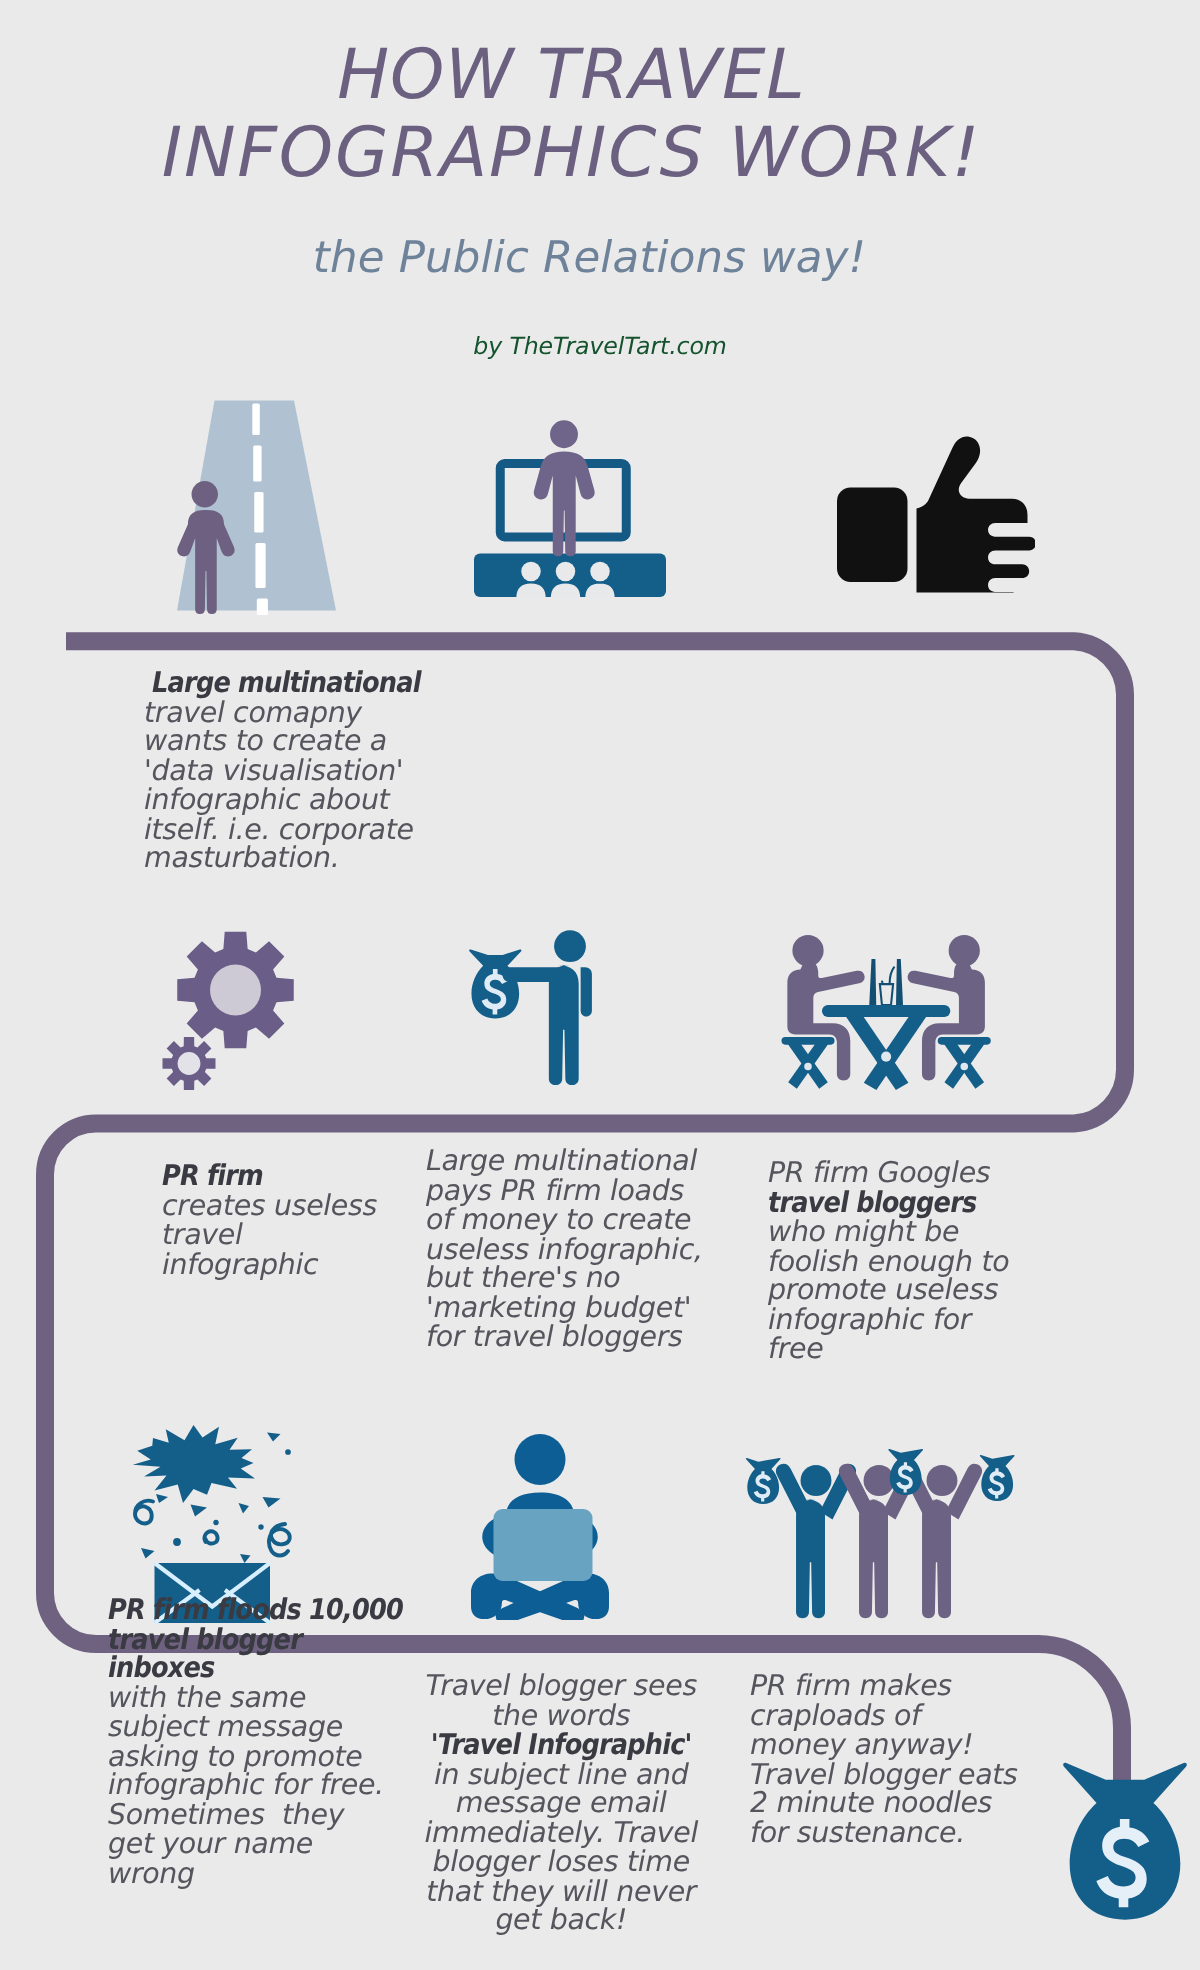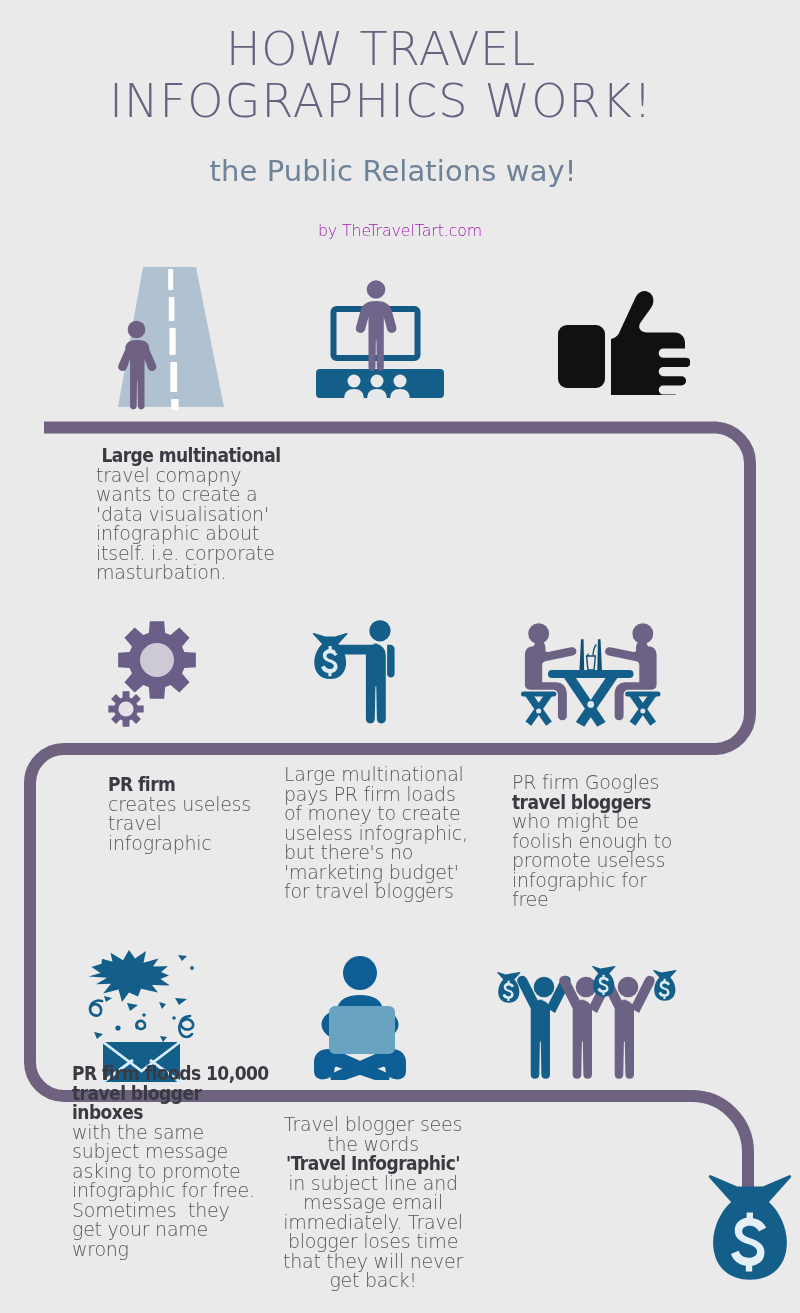--- a/index.html
+++ b/index.html
@@ -1,29 +1,29 @@
 <!DOCTYPE html>
 <html><head>
 <meta charset="utf-8">
 <title>How Travel Infographics Work</title>
 <style>
   html,body{margin:0;padding:0;}
   body{width:800px;height:1313px;background:#eaeaea;overflow:hidden;
        font-family:"Liberation Sans",sans-serif;position:relative;}
-  .page{position:absolute;inset:0;}
+  .page{position:absolute;inset:0;font-style:italic;}
   
   #title{position:absolute;left:-19px;top:23px;width:800px;text-align:center;
       color:#6b6080;font-size:46px;line-height:52px;font-weight:100;
       letter-spacing:0.6px;font-family:"DejaVu Sans",sans-serif;}
   #title .l2{display:block;letter-spacing:1.2px;}
   #subtitle{position:absolute;left:-7px;top:154px;width:800px;text-align:center;
       color:#6e8299;font-size:29px;font-weight:400;letter-spacing:.1px;
       font-family:"DejaVu Sans",sans-serif;}
   #byline{position:absolute;left:0px;top:221px;width:800px;text-align:center;
-      color:#a21caf;font-size:15.8px;font-weight:300;letter-spacing:-0.1px;
+      color:#14532d;font-size:15.8px;font-weight:300;letter-spacing:-0.1px;
       font-family:"DejaVu Sans",sans-serif;}
   
   #snake{position:absolute;left:0;top:0;width:800px;height:1313px;pointer-events:none;}
   
   .txt{position:absolute;color:#55555d;font-size:19px;line-height:19.5px;
        font-family:"DejaVu Sans",sans-serif;font-weight:300;white-space:pre;
        letter-spacing:-0.25px;}
   .txt b{font-weight:700;color:#3a3a42;letter-spacing:-0.55px;
          font-family:"DejaVu Sans Condensed","DejaVu Sans",sans-serif;}
   .icon{position:absolute;}
@@ -351,13 +351,14 @@
              c0 -8.8 6.1 -15.1 15.6 -16.7 Z"></path>
     </g>
   </svg>
 
   <div class="txt" id="t1"><div><b> Large multinational</b></div><div>travel comapny</div><div>wants to create a</div><div>'data visualisation'</div><div>infographic about</div><div>itself. i.e. corporate</div><div>masturbation.</div></div>
   <div class="txt" id="t4"><div><b>PR firm</b></div><div>creates useless</div><div>travel</div><div>infographic</div></div>
   <div class="txt" id="t5"><div>Large multinational</div><div>pays PR firm loads</div><div>of money to create</div><div>useless infographic,</div><div>but there's no</div><div>'marketing budget'</div><div>for travel bloggers</div></div>
   <div class="txt" id="t6"><div>PR firm Googles</div><div><b>travel bloggers</b></div><div>who might be</div><div>foolish enough to</div><div>promote useless</div><div>infographic for</div><div>free</div></div>
   <div class="txt" id="t7"><div><b>PR firm floods 10,000</b></div><div><b>travel blogger</b></div><div><b>inboxes</b></div><div>with the same</div><div>subject message</div><div>asking to promote</div><div>infographic for free.</div><div>Sometimes  they</div><div>get your name</div><div>wrong</div></div>
   <div class="txt" id="t8"><div>Travel blogger sees</div><div>the words</div><div><b>'Travel Infographic'</b></div><div>in subject line and</div><div>message email</div><div>immediately. Travel</div><div>blogger loses time</div><div>that they will never</div><div>get back!</div></div>
+  <div class="txt" id="t9"><div>PR firm makes</div><div>craploads of</div><div>money anyway!</div><div>Travel blogger eats</div><div>2 minute noodles</div><div>for sustenance.</div></div>
 </div>
 
 </body></html>

